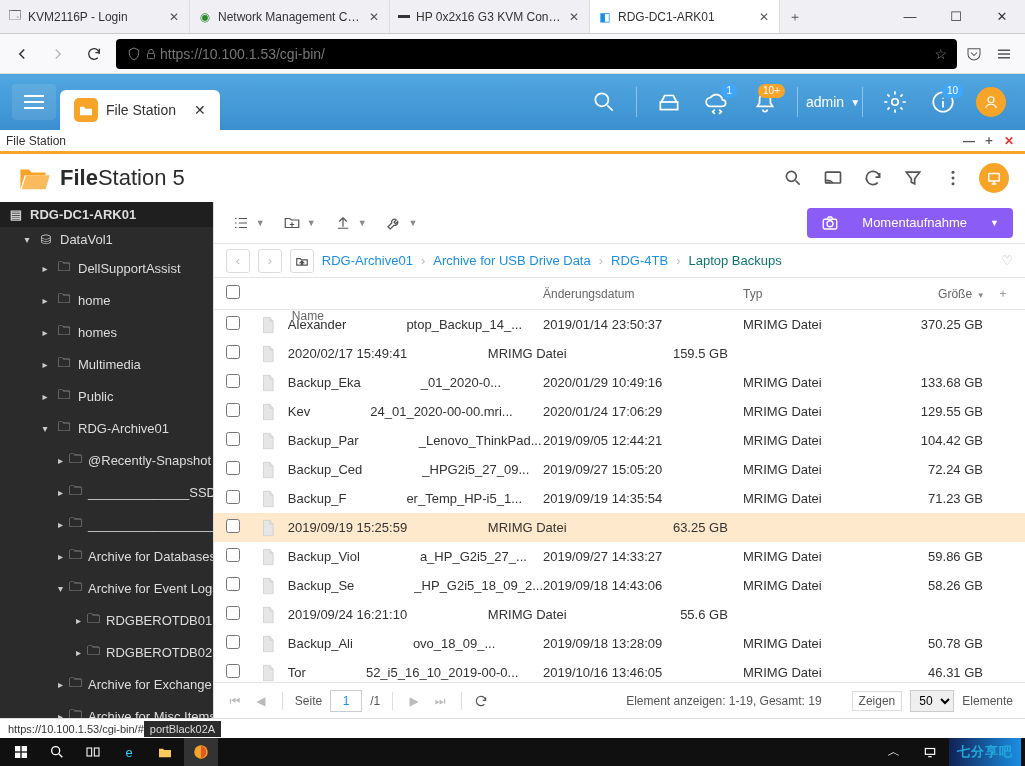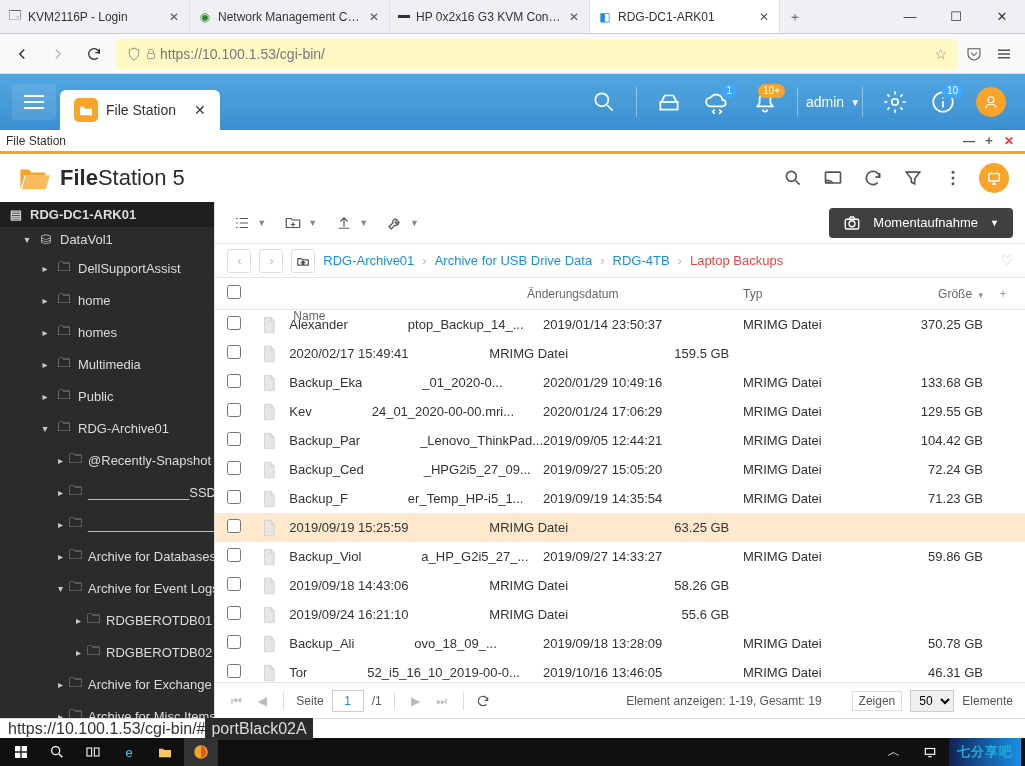--- a/index.html
+++ b/index.html
@@ -12,21 +12,21 @@
   .btab .fav { width: 14px; height: 14px; display: inline-flex; align-items: center; justify-content: center; }
   .btab .title { flex: 1; white-space: nowrap; overflow: hidden; text-overflow: ellipsis; }
   .btab .close { width: 14px; height: 14px; color: #555; display: flex; align-items: center; justify-content: center; }
   .btab-plus { width: 30px; display: flex; align-items: center; justify-content: center; color: #555; }
   .winctrl { margin-left: auto; display: flex; align-items: center; }
   .winctrl div { width: 46px; height: 34px; display: flex; align-items: center; justify-content: center; color: #333; }
 
   .addrbar { height: 40px; background: #f9f9fb; display: flex; align-items: center; padding: 0 8px; gap: 8px; border-bottom: 1px solid #ddd; }
   .navbtn { width: 28px; height: 28px; display: flex; align-items: center; justify-content: center; color: #333; border-radius: 4px; }
   .navbtn.disabled { color: #bbb; }
-  .url-field { flex: 1; display: flex; align-items: center; gap: 2px; padding: 0 10px; height: 30px; background: #fef9c3; border-radius: 4px; color: #777; font-size: 14px; }
+  .url-field { flex: 1; display: flex; align-items: center; gap: 2px; padding: 0 10px; height: 30px; background: #000000; border-radius: 4px; color: #777; font-size: 14px; }
   .url-field .lock { color: #777; }
   .url-field .txt { flex: 1; }
   .url-right { display: flex; align-items: center; gap: 12px; padding-right: 4px; }
 
   
   .qts-bar { height: 56px; background: linear-gradient(#51a7e0, #3b8fd0); display: flex; align-items: center; padding: 0 12px; gap: 4px; color: #fff; }
   .hamburger { width: 44px; height: 36px; background: rgba(255,255,255,0.1); border-radius: 4px; display:flex;align-items:center;justify-content:center; }
   .hamburger div { width: 20px; height: 2px; background: #fff; box-shadow: 0 -6px 0 #fff, 0 6px 0 #fff; }
   .app-tab { background: #fff; height: 40px; margin-top: 16px; padding: 0 14px; display: flex; align-items: center; gap: 8px; border-radius: 6px 6px 0 0; color: #333; font-size: 14px; }
   .app-tab .icn { width: 24px; height: 24px; background: #f7a428; border-radius: 5px; display:flex;align-items:center;justify-content:center;color:#fff; }
@@ -64,35 +64,35 @@
   .tree-row.root{ background:#1f1f1f; font-weight:bold; }
   .ind1{ padding-left: 22px; }
   .ind2{ padding-left: 40px; }
   .ind3{ padding-left: 58px; }
   .ind4{ padding-left: 76px; }
 
   .content { flex:1; display:flex; flex-direction:column; border-left:1px solid #ddd; }
   .toolbar { height:42px; display:flex;align-items:center;padding:0 12px;gap:6px;border-bottom:1px solid #e6e6e6; }
   .tbtn{ display:flex;align-items:center;gap:3px;padding:4px 6px;color:#555;border-radius:3px; }
   .tbtn svg{ stroke:#555;fill:none;stroke-width:1.6; }
-  .snapshot-btn{ margin-left:auto; background:#404040;color:#fff;padding:6px 14px;border-radius:4px;display:flex;align-items:center;gap:12px;font-size:13px; }
+  .snapshot-btn{ margin-left:auto; background:#8b5cf6;color:#fff;padding:6px 14px;border-radius:4px;display:flex;align-items:center;gap:23px;font-size:13px; }
 
   .crumbbar{ height:34px; display:flex;align-items:center;padding:0 12px;gap:8px;border-bottom:1px solid #e6e6e6;font-size:13px;color:#555; }
   .crumbbar .nav{ width:24px;height:24px;border:1px solid #ddd;border-radius:3px;display:flex;align-items:center;justify-content:center;color:#bbb; }
   .crumbbar .crumb{ color:#1a8fe3; }
-  .crumbbar .crumb.muted{ color:#ef4444; }
+  .crumbbar .crumb.muted{ color:#0f766e; }
   .crumbbar .sep{ color:#bbb; }
   .crumbbar .heart{ margin-left:auto;color:#bbb; }
 
   .thead{ height:32px;display:flex;align-items:center;border-bottom:1px solid #e6e6e6;padding:0 12px;font-size:12px;color:#666; }
   .col-chk{ width:34px; }
   .col-icn-h{ width:28px; }
   .col-name{ flex:1; padding-left:4px;margin-top:44px; }
   .col-date{ width:200px; }
-  .col-type{ width:140px;margin-left:16px; }
+  .col-type{ width:140px; }
   .col-size{ width:110px;text-align:right;padding-right:10px; }
   .col-add{ width:20px;text-align:center;color:#888; }
 
   .rows{ flex:1; overflow:auto; }
   .row{ height:29px;display:flex;align-items:center;padding:0 12px;font-size:13px;color:#333; }
   .row.hl{ background:#ffe9cc; }
   .row .ficn{ width:28px;color:#c7c7c7; }
   .namecell{ flex:1; white-space:nowrap; overflow:hidden; text-overflow:ellipsis; display:flex; }
   .namecell .n1{ }
   .namecell .gap{ display:inline-block; width:60px; background:#fff; }
@@ -102,21 +102,21 @@
   .row .add{ width:20px; }
 
   .pager{ height:36px;border-top:1px solid #e6e6e6;display:flex;align-items:center;padding:0 12px;font-size:12px;color:#555;gap:8px; }
   .pager .pbtn{ color:#bbb;width:18px;text-align:center; }
   .pager input{ width:32px;height:22px;border:1px solid #ccc;text-align:center;font-size:12px;color:#1a8fe3; }
   .pager .psep{ width:1px;height:18px;background:#ddd;margin:0 4px; }
   .pager .rspacer{ flex:1; }
   .pager select{ height:22px;border:1px solid #ccc;font-size:12px;padding:0 4px; }
   .pager .box{ border:1px solid #ddd;padding:2px 6px; }
 
-  .statusbar{ height:20px;background:#fff;border-top:1px solid #ddd;font-size:16px;color:#333;padding:2px 8px;display:flex;align-items:center; }
+  .statusbar{ height:20px;background:#fff;border-top:1px solid #ddd;font-size:11px;color:#333;padding:2px 8px;display:flex;align-items:center; }
   .statusbar .blank{ width:110px; }
 
   .taskbar{ height:28px;background:#101010;display:flex;align-items:center;padding:0 4px;gap:2px; }
   .taskbar .tb{ width:34px;height:28px;display:flex;align-items:center;justify-content:center;color:#fff; }
   .taskbar .tb.active{ background:#333; }
   .taskbar .spacer{ flex:1; }
   .taskbar .brand{ color:#2ad; font-size:13px; font-weight:bold; letter-spacing:1px; padding:0 8px; background: linear-gradient(90deg,#125,#1a8fe3); height:28px; display:flex;align-items:center; }
 
   input[type=checkbox]{ width:14px;height:14px; }
   .caret{ font-size:9px;color:#888;margin-left:3px; }
@@ -638,20 +638,25 @@
     <div class="size">59.86 GB</div>
     <div class="add"></div>
         </div>
         <div class="row">
     <div class="col-chk"><input type="checkbox" style=""></div>
     <div class="ficn">
             <svg width="16" height="18" viewBox="0 0 24 28" fill="#e6e6e6" stroke="#c7c7c7" stroke-width="1">
               <path d="M5 2h10l5 6v18H5z"></path>
               <path d="M15 2v6h5" fill="none"></path>
             </svg>
+          </div>
+    <div class="namecell">
+            <span class="n1">Backup_Se</span>
+            <span class="gap"></span>
+            <span>_HP_G2i5_18_09_2...</span>
           </div>
     <div class="date">2019/09/18 14:43:06</div>
     <div class="type">MRIMG Datei</div>
     <div class="size">58.26 GB</div>
     <div class="add"></div>
         </div>
         <div class="row">
     <div class="col-chk"><input type="checkbox" style=""></div>
     <div class="ficn">
             <svg width="16" height="18" viewBox="0 0 24 28" fill="#e6e6e6" stroke="#c7c7c7" stroke-width="1">

